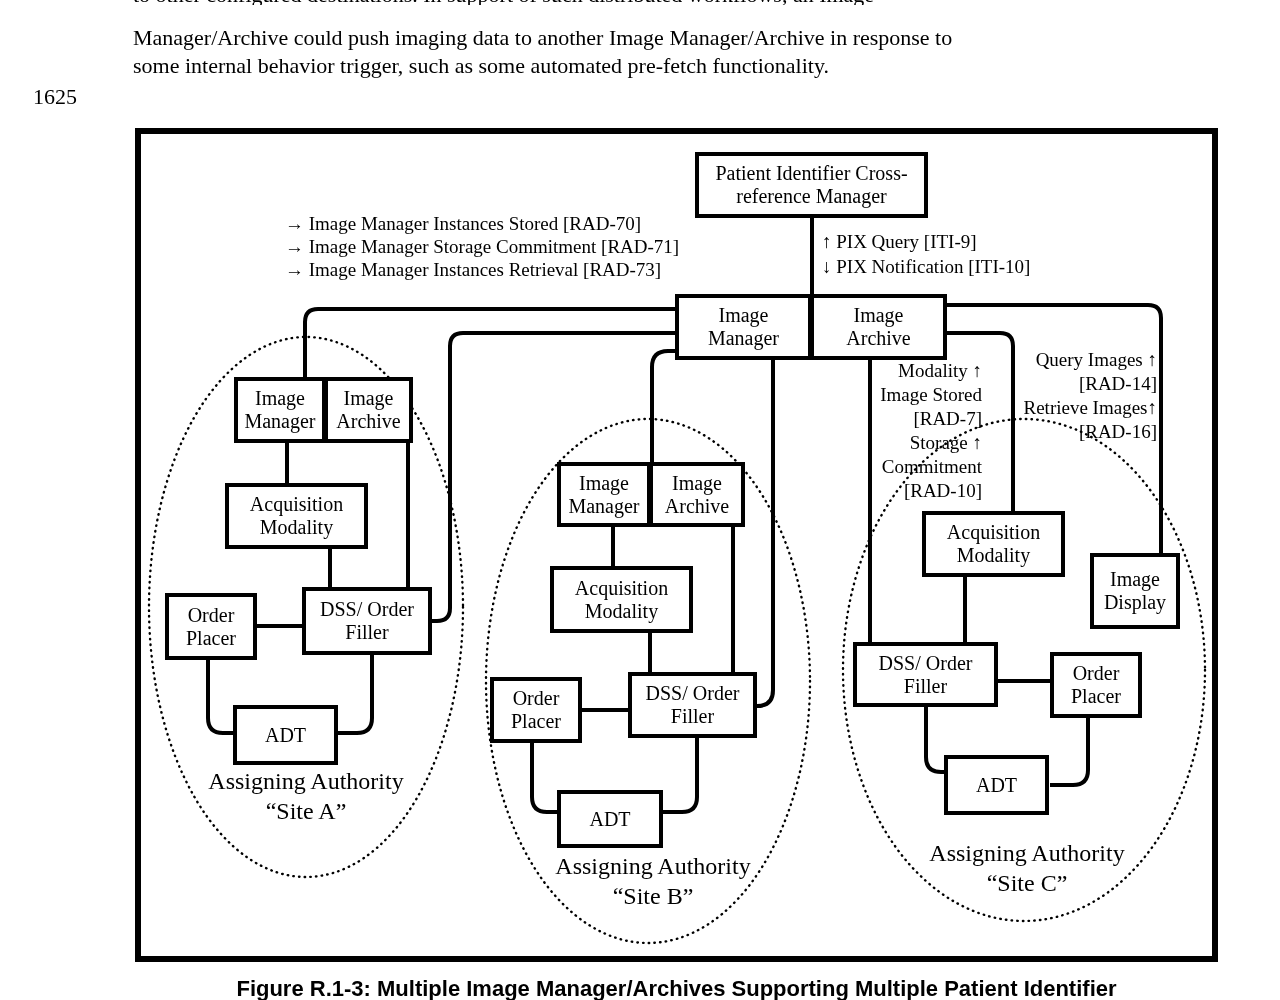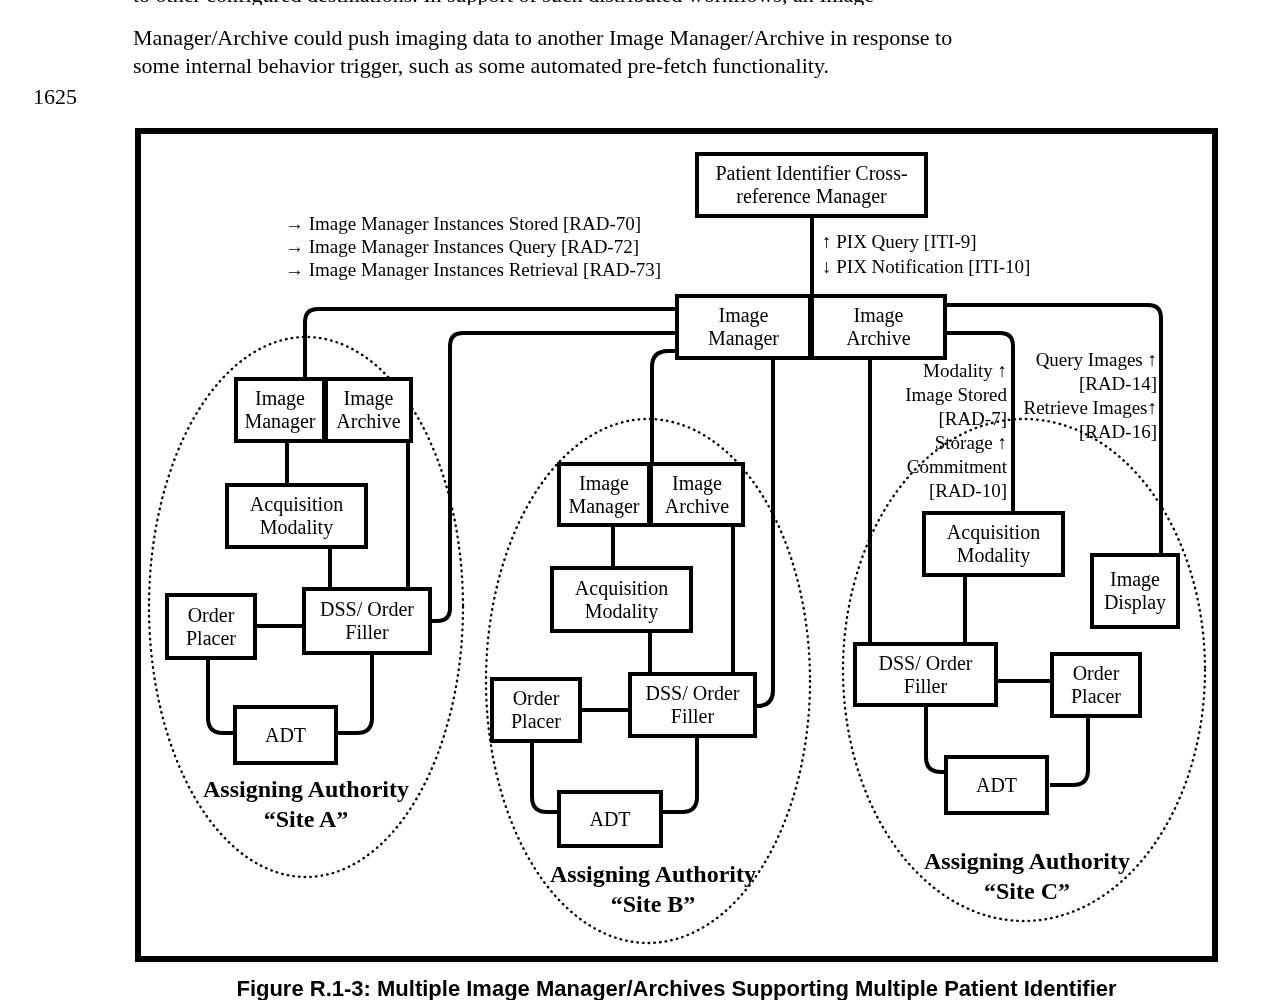--- a/index.html
+++ b/index.html
@@ -10,22 +10,22 @@
   .bodytext{position:absolute;left:133px;top:24px;width:1060px;font-size:22px;line-height:28px;}
   .lineno{position:absolute;left:33px;top:84px;font-size:22px;}
   .frame{position:absolute;left:135px;top:128px;width:1083px;height:834px;
          border:6px solid #000;box-sizing:border-box;background:transparent;}
   svg.wires{position:absolute;left:0;top:0;width:1280px;height:1000px;z-index:1;}
   .node{position:absolute;box-sizing:border-box;border:4px solid #000;background:#fff;
         display:flex;flex-direction:column;align-items:center;justify-content:center;
         text-align:center;font-size:20px;line-height:23px;z-index:2;white-space:nowrap;}
   .ann{position:absolute;font-size:19px;line-height:23px;z-index:3;white-space:nowrap;}
   .ann.right{text-align:right;}
-  .sitelabel{position:absolute;width:320px;text-align:center;font-weight:bold;
-             font-size:24px;line-height:30px;z-index:3;white-space:nowrap;margin-top:8px;}
+  .sitelabel{position:absolute;width:320px;text-align:center;font-weight:normal;
+             font-size:24px;line-height:30px;z-index:3;white-space:nowrap;}
   .caption{position:absolute;left:135px;top:976px;width:1083px;text-align:center;
            font-family:"Liberation Sans",sans-serif;font-weight:bold;font-size:22px;z-index:3;}
 </style>
 </head>
 <body>
 
 <div class="page">
 
   <div class="frag">
     <span>to other configured destinations. In support of such distributed workflows, an Image</span>
@@ -69,30 +69,30 @@
       <path d="M697 738 L697 797 Q697 812 682 812 L663 812"></path>
       <path d="M965 577 L965 642"></path>
       <path d="M998 681 L1050 681"></path>
       <path d="M926 707 L926 757 Q926 772 941 772 L944 772"></path>
       <path d="M1088 718 L1088 770 Q1088 785 1073 785 L1050 785"></path>
     </g>
   </svg>
 
   <div class="ann" style="left:285px;top:212px;">
     <div>→ Image Manager Instances Stored [RAD-70]</div>
-    <div>→ Image Manager Instances Query [RAD-72]</div>
+    <div>→ Image Manager Storage Commitment [RAD-71]</div>
     <div>→ Image Manager Instances Retrieval [RAD-73]</div>
   </div>
 
   <div class="ann" style="left:822px;top:229px;line-height:25px;">
     <div>↑ PIX Query [ITI-9]</div>
     <div>↓ PIX Notification [ITI-10]</div>
   </div>
 
-  <div class="ann right" style="left:845px;top:359px;width:162px;line-height:24px;">
+  <div class="ann right" style="left:820px;top:359px;width:162px;line-height:24px;">
     <div>Modality ↑</div>
     <div>Image Stored</div>
     <div>[RAD-7]</div>
     <div>Storage ↑</div>
     <div>Commitment</div>
     <div>[RAD-10]</div>
   </div>
 
   <div class="ann right" style="left:1000px;top:348px;width:157px;line-height:24px;">
     <div>Query Images ↑</div>

